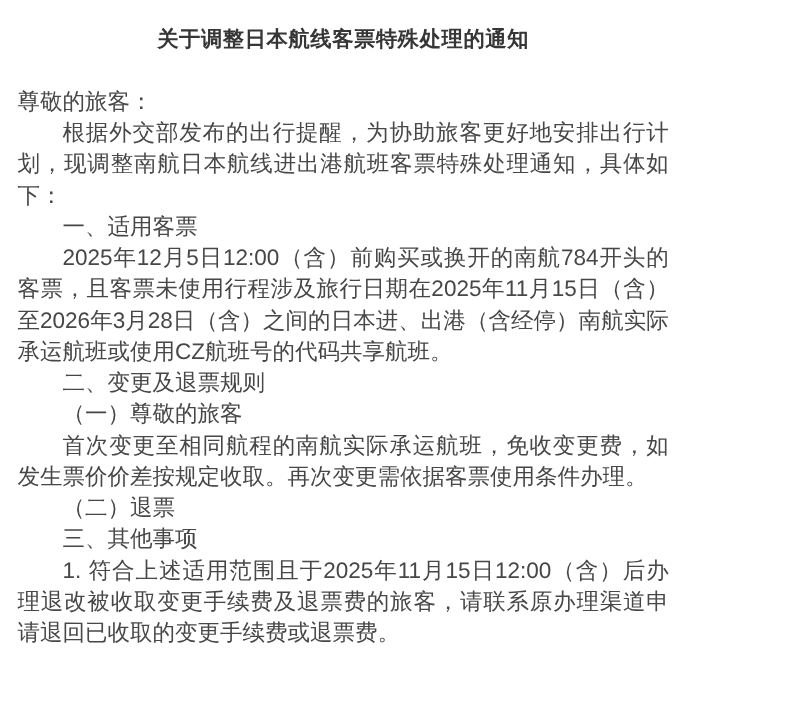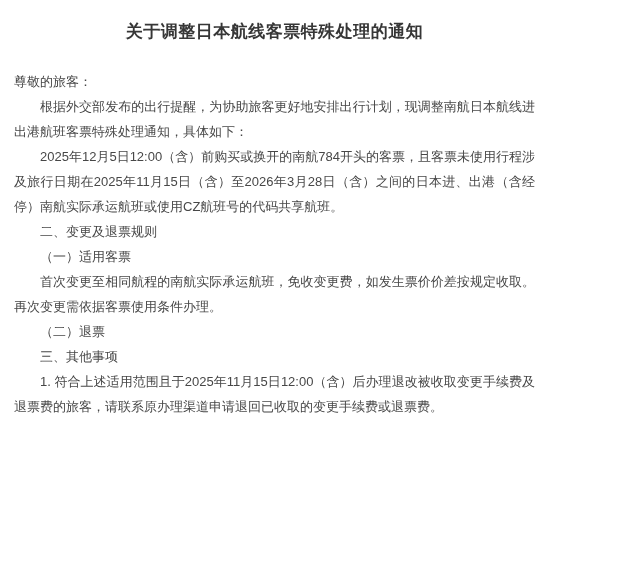--- a/index.html
+++ b/index.html
@@ -23,21 +23,21 @@
   .doc-title {
     margin: 0 0 26px 0;
     text-align: center;
     font-size: 17px;
     font-weight: 700;
     color: #363636;
     letter-spacing: 0.5px;
   }
   .doc p {
     margin: 0;
-    font-size: 13px;
+    font-size: 18px;
     line-height: 25px;
     color: #474747;
     text-align: justify;
   }
   .greeting {
     text-indent: 0;
   }
   .indent {
     text-indent: 2em;
   }
@@ -50,25 +50,26 @@
 <body>
 
 <div class="doc">
 
   <h1 class="doc-title">关于调整日本航线客票特殊处理的通知</h1>
 
   <p class="greeting">尊敬的旅客：</p>
 
   <p class="indent">根据外交部发布的出行提醒，为协助旅客更好地安排出行计划，现调整南航日本航线进出港航班客票特殊处理通知，具体如下：</p>
 
+  <p class="section-heading">一、适用客票</p>
   <p class="indent">2025年12月5日12:00（含）前购买或换开的南航784开头的客票，且客票未使用行程涉及旅行日期在2025年11月15日（含）至2026年3月28日（含）之间的日本进、出港（含经停）南航实际承运航班或使用CZ航班号的代码共享航班。</p>
 
   <p class="section-heading">二、变更及退票规则</p>
 
-  <p class="section-heading">（一）适用客票</p>
+  <p class="section-heading">（一）尊敬的旅客</p>
   <p class="indent">首次变更至相同航程的南航实际承运航班，免收变更费，如发生票价价差按规定收取。再次变更需依据客票使用条件办理。</p>
 
   <p class="section-heading">（二）退票</p>
 
   <p class="section-heading">三、其他事项</p>
   <p class="indent">1. 符合上述适用范围且于2025年11月15日12:00（含）后办理退改被收取变更手续费及退票费的旅客，请联系原办理渠道申请退回已收取的变更手续费或退票费。</p>
 
 </div>
 
 </body></html>

